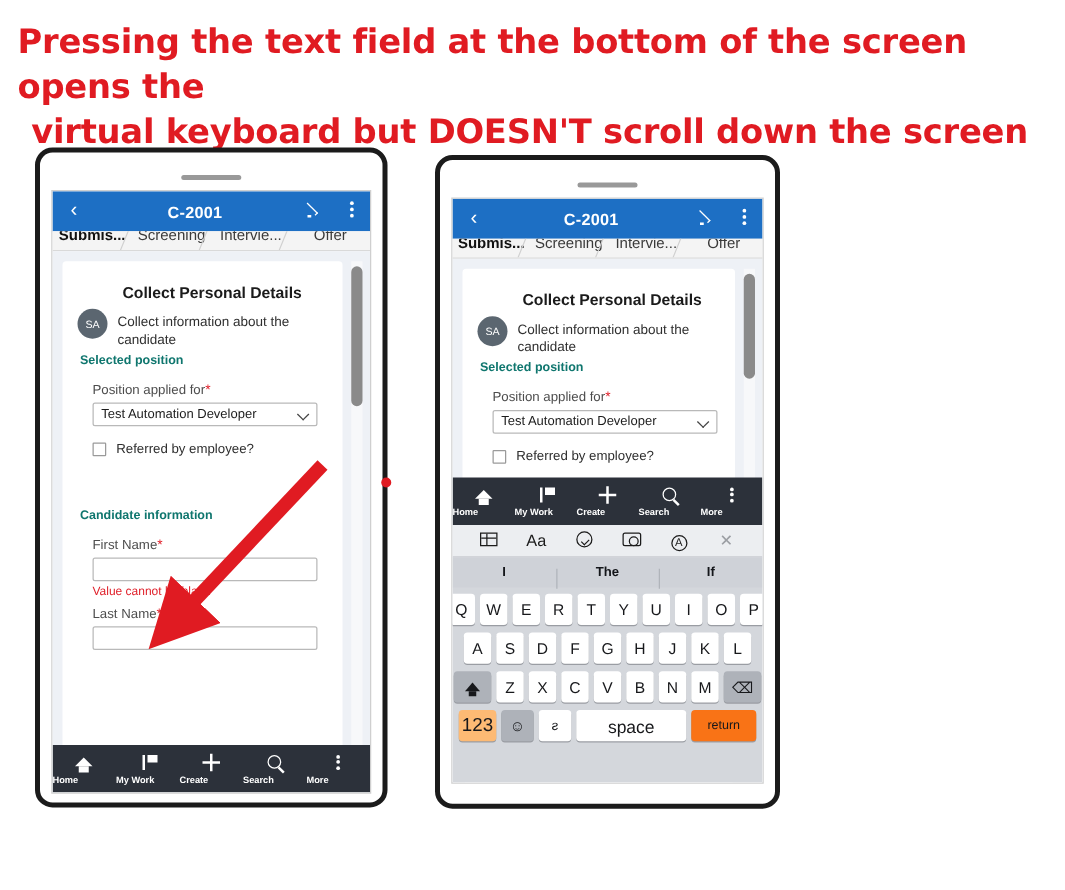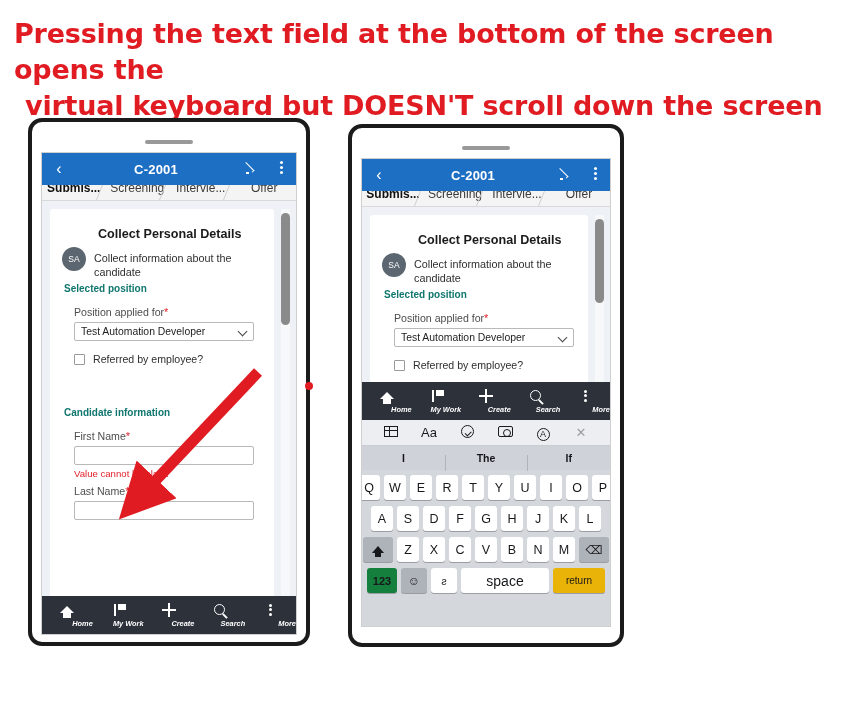--- a/index.html
+++ b/index.html
@@ -155,21 +155,21 @@
     position:absolute; right: 6px; bottom: 8px;
     width:0; height:0; border-left:5px solid transparent; border-right:5px solid transparent;
     border-top: 6px solid #8a8a8a;
   }
 
   
   .bottomnav {
     position:absolute; left:0; right:0; bottom: 0; height: 38px;
     background: #2c313a; display:flex; align-items:center;
   }
-  .navitem { flex:1; text-align:right; color:#fff;font-style:italic; }
+  .navitem { flex:1; text-align:left; color:#fff; }
   .navitem .lbl { font-size: 7.4px; margin-top: 2px; font-weight: bold; display:block; }
   .navicon { height: 15px; display:flex; align-items:center; justify-content:center; }
   .i-home { width:0;height:0;border-left:7px solid transparent;border-right:7px solid transparent;border-bottom:7px solid #fff; position:relative;}
   .i-home:after{content:"";position:absolute;left:-4px;top:7px;width:8px;height:5px;background:#fff;}
   .i-flag { width:9px;height:12px;border-left:2px solid #fff; position:relative;}
   .i-flag:after{content:"";position:absolute;left:2px;top:0;width:8px;height:6px;background:#fff;}
   .i-plus { width:14px;height:14px;position:relative;}
   .i-plus:before{content:"";position:absolute;left:0;top:6px;width:14px;height:2px;background:#fff;}
   .i-plus:after{content:"";position:absolute;left:6px;top:0;width:2px;height:14px;background:#fff;}
   .i-search { width:11px;height:11px;border:1.8px solid #fff;border-radius:50%;position:relative;}
@@ -207,25 +207,25 @@
   .kbrow { display:flex; justify-content:center; gap: 4px; margin-bottom: 6px; }
   .key {
     background:#fff; border-radius: 3px; height: 25px; min-width: 22px; flex:1;
     display:flex; align-items:center; justify-content:center;
     font-size: 12.5px; color:#17181b;
     box-shadow: 0 1px 0 #9a9da3;
   }
   .key.wide { flex: 0 0 30px; background:#aeb2b9; }
   .kbrow.r2 { padding: 0 11px; }
   .kbrow.r4 { gap: 4px; padding: 0 2px; }
-  .key.num { flex:0 0 30px; font-size: 11px; background:#15803d;font-weight:bold; }
+  .key.num { flex:0 0 30px; font-size: 15px; background:#fdba74; }
   .key.emoji { flex:0 0 26px; font-size:12px; background:#aeb2b9; }
   .key.mic { flex:0 0 26px; font-size:11px; }
   .key.space { flex: 1; font-size: 14px; }
-  .key.return { flex:0 0 52px; font-size:10px; background:#eab308; }
+  .key.return { flex:0 0 52px; font-size:10px; background:#f97316; }
   .shiftarrow { width:0;height:0;border-left:6px solid transparent;border-right:6px solid transparent;border-bottom:7px solid #17181b;position:relative;}
   .shiftarrow:after{content:"";position:absolute;left:-3px;top:7px;width:6px;height:4px;background:#17181b;}
   .bksp { font-size: 12px; }
 
   
   .arrow { position:absolute; left:0; top:0; width:852px; height:712px; pointer-events:none; }
   .reddot { position:absolute; left:305px; top:382px; width:8px; height:8px; background:#e01b22; border-radius:50%; }
 </style>
 </head>
 <body>

